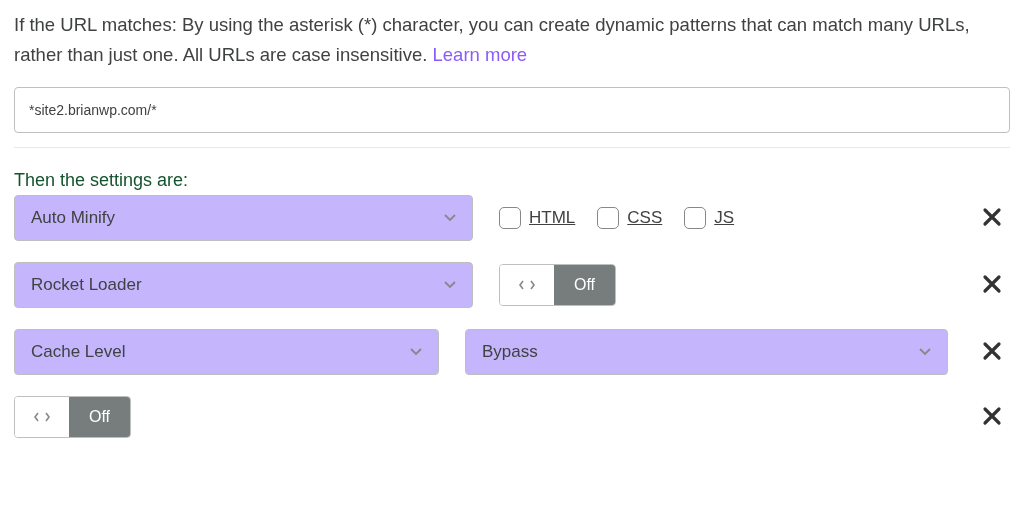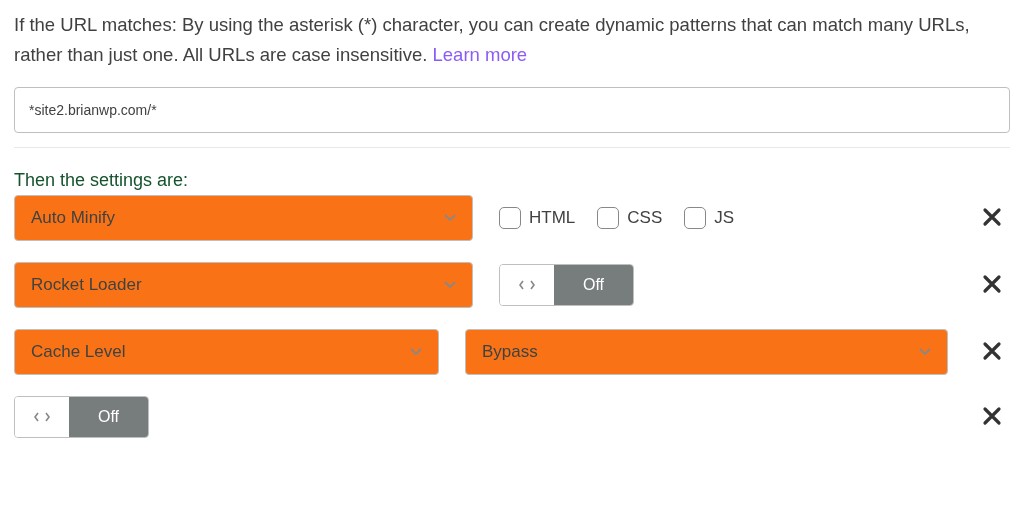--- a/index.html
+++ b/index.html
@@ -51,21 +51,21 @@
       position: relative;
       width: 459px;
       height: 46px;
       border: 1px solid #bfbfbf;
       border-radius: 4px;
       display: flex;
       align-items: center;
       padding: 0 16px;
       font-size: 17px;
       color: #404242;
-      background: #f97316;
+      background: #c4b5fd;
       cursor: pointer;
     }
     .select.focused {
       border-color: #2f7bbf;
     }
     .select .caret {
       position: absolute;
       right: 16px;
       top: 50%;
       transform: translateY(-50%);
@@ -83,35 +83,36 @@
     .checkbox-group {
       display: flex;
       align-items: center;
       gap: 22px;
     }
     .cb {
       display: flex;
       align-items: center;
       gap: 8px;
       cursor: pointer;
+      text-decoration: underline;
     }
     .cb .box {
       width: 22px;
       height: 22px;
       border: 1.5px solid #888;
       border-radius: 5px;
       background: #fff;
     }
     .cb .lbl {
       font-size: 17px;
       color: #404242;
     }
     .toggle {
       display: flex;
-      width: 135px;
+      width: 117px;
       height: 42px;
       border-radius: 4px;
       overflow: hidden;
       border: 1px solid #bfbfbf;
       cursor: pointer;
     }
     .toggle .thumb {
       width: 54px;
       display: flex;
       align-items: center;

